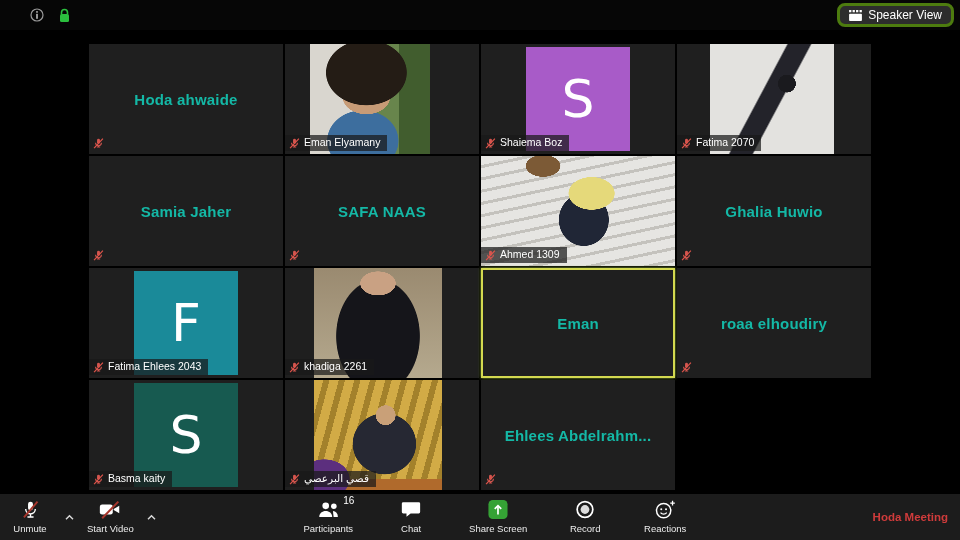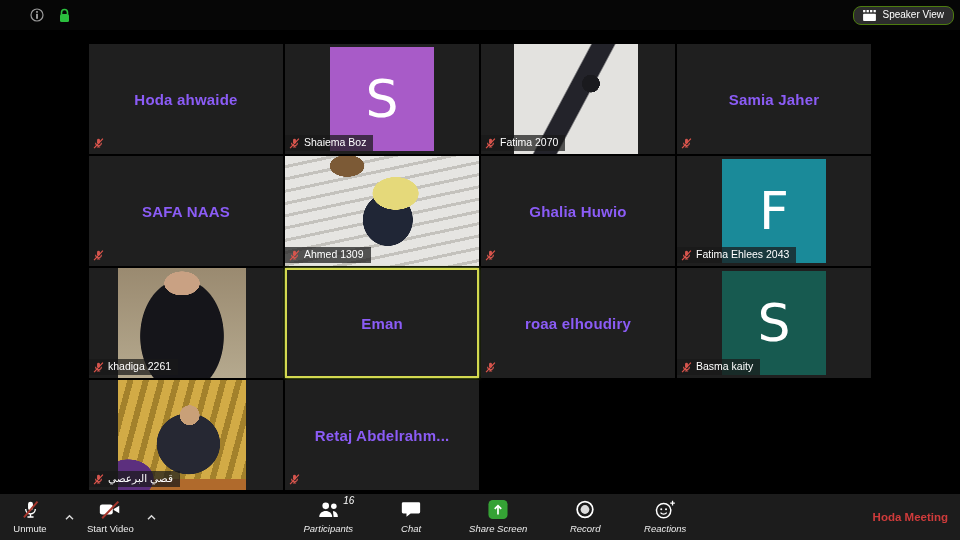--- a/index.html
+++ b/index.html
@@ -4,31 +4,31 @@
 <style>
   * { margin:0; padding:0; box-sizing:border-box; }
   html,body { background:#000; }
   body { font-family:"Liberation Sans", sans-serif; width:960px; height:540px; overflow:hidden; }
   .app { width:960px; height:540px; display:flex; flex-direction:column; background:#000; position:relative; }
 
   
   .topbar { height:30px; background:#060606; display:flex; align-items:center; justify-content:space-between; padding:0 6px 0 30px; flex:none; }
   .topbar-left { display:flex; align-items:center; gap:14px; }
   .topbar-right { display:flex; align-items:center; gap:8px; }
-  .top-btn { display:flex; align-items:center; gap:6px; background:#2d2d2d; border:1px solid #4d7c0f; color:#fff;
-             padding:3px 9px; border-radius:8px; font-size:10px; line-height:1; cursor:pointer; }
+  .top-btn { display:flex; align-items:center; gap:6px; background:#2d2d2d; border:3px solid #4d7c0f; color:#fff;
+             padding:3px 9px; border-radius:8px; font-size:12px; line-height:1; cursor:pointer; }
   .top-btn svg { display:block; }
 
   
   .video-area { height:463px; flex:none; background:#000; display:flex; justify-content:center; }
   .grid { margin-top:14px; display:grid; grid-template-columns:repeat(4,194px); grid-auto-rows:110px; gap:2px; }
   .tile { position:relative; background:#1f1f1f; overflow:hidden; }
   .tile.active { border:2px solid var(--active_border,#d3d94f); box-shadow:0 0 3px 0 #8fae3f;padding-left:18px; }
   .center-name { position:absolute; inset:0; display:flex; align-items:center; justify-content:center;
-                 color:#8b5cf6; font-size:15px; font-weight:700; letter-spacing:.2px;text-align:center; }
+                 color:#14b8a6; font-size:15px; font-weight:700; letter-spacing:.2px;text-align:center; }
   .avatar { position:absolute; top:3px; bottom:3px; left:50%; width:104px; transform:translateX(-52px);
             display:flex; align-items:center; justify-content:center; color:#fff; font-size:52px;
             font-weight:400; font-family:"DejaVu Sans", sans-serif; }
   .foot { position:absolute; left:0; bottom:3px; display:flex; align-items:center; gap:4px; padding:2px 4px; }
   .foot.chip { background:rgba(25,25,25,.72); padding:2px 7px 2px 4px; }
   .foot .label-text { color:#fff; font-size:10.5px; line-height:1.1; }
   .mic { display:flex; }
 
   
   .photo { position:absolute; top:0; bottom:0; }
@@ -67,21 +67,21 @@
       radial-gradient(ellipse 25% 28% at 55% 58%, #262833 98%, transparent),
       radial-gradient(ellipse 20% 18% at 8% 90%, #5c2f7e 98%, transparent),
       linear-gradient(0deg, #b06a2c 0 10%, transparent 10%),
       repeating-linear-gradient(105deg, #d2ab46 0 9px, #a3812b 9px 15px); }
 
   
   .toolbar { height:47px; flex:none; background:#1c1c1c; border-top:1px solid #000; position:relative;
              display:flex; align-items:center; }
   .tb-group { display:flex; align-items:flex-start; }
   .tb-left { position:absolute; left:8px; top:4px; gap:10px;justify-content:flex-end; }
-  .tb-center { position:absolute; left:50%; top:4px; transform:translateX(-46%); gap:36px;font-style:italic; }
+  .tb-center { position:absolute; left:50%; top:4px; transform:translateX(-46%); gap:36px; }
   .tb-btn { display:flex; flex-direction:column; align-items:center; gap:3px; cursor:pointer; min-width:44px; }
   .tb-btn .ic { height:22px; display:flex; align-items:center; position:relative; }
   .tb-label { color:#ececec; font-size:9.5px; white-space:nowrap; }
   .tb-caret { margin-top:7px; padding:2px; cursor:pointer; }
   .count-badge { position:absolute; top:-3px; right:-14px; color:#fff; font-size:10px; }
   .leave { position:absolute; right:12px; top:50%; transform:translateY(-50%); color:var(--leave_red,#cf3b3b);
            font-size:11.5px; font-weight:700; cursor:pointer; }
 </style>
 </head>
 <body>
@@ -129,20 +129,34 @@
               <svg width="11" height="11" viewBox="0 0 12 12">
                 <rect x="4.4" y="0.8" width="3.2" height="5.4" rx="1.6" fill="var(--mic_muted_red)"></rect>
                 <path d="M2.8 5.2a3.2 3.2 0 0 0 6.4 0" fill="none" stroke="var(--mic_muted_red)" stroke-width="1.1"></path>
                 <path d="M6 8.4v1.5M4.2 9.9h3.6" stroke="var(--mic_muted_red)" stroke-width="1.1"></path>
                 <path d="M1.2 11 10.8 0.6" stroke="#e0544a" stroke-width="1.3"></path>
               </svg>
             </span>
           </div>
         </div>
         <div class="tile">
+          <div class="photo photo-eman"></div>
+          <div class="foot chip">
+            <span class="mic">
+              <svg width="11" height="11" viewBox="0 0 12 12">
+                <rect x="4.4" y="0.8" width="3.2" height="5.4" rx="1.6" fill="var(--mic_muted_red)"></rect>
+                <path d="M2.8 5.2a3.2 3.2 0 0 0 6.4 0" fill="none" stroke="var(--mic_muted_red)" stroke-width="1.1"></path>
+                <path d="M6 8.4v1.5M4.2 9.9h3.6" stroke="var(--mic_muted_red)" stroke-width="1.1"></path>
+                <path d="M1.2 11 10.8 0.6" stroke="#e0544a" stroke-width="1.3"></path>
+              </svg>
+            </span>
+            <span class="label-text">Eman Elyamany</span>
+          </div>
+        </div>
+        <div class="tile">
           <div class="avatar" style="background: rgb(168, 91, 200);">S</div>
           <div class="foot chip">
             <span class="mic">
               <svg width="11" height="11" viewBox="0 0 12 12">
                 <rect x="4.4" y="0.8" width="3.2" height="5.4" rx="1.6" fill="var(--mic_muted_red)"></rect>
                 <path d="M2.8 5.2a3.2 3.2 0 0 0 6.4 0" fill="none" stroke="var(--mic_muted_red)" stroke-width="1.1"></path>
                 <path d="M6 8.4v1.5M4.2 9.9h3.6" stroke="var(--mic_muted_red)" stroke-width="1.1"></path>
                 <path d="M1.2 11 10.8 0.6" stroke="#e0544a" stroke-width="1.3"></path>
               </svg>
             </span>
@@ -282,21 +296,21 @@
                 <rect x="4.4" y="0.8" width="3.2" height="5.4" rx="1.6" fill="var(--mic_muted_red)"></rect>
                 <path d="M2.8 5.2a3.2 3.2 0 0 0 6.4 0" fill="none" stroke="var(--mic_muted_red)" stroke-width="1.1"></path>
                 <path d="M6 8.4v1.5M4.2 9.9h3.6" stroke="var(--mic_muted_red)" stroke-width="1.1"></path>
                 <path d="M1.2 11 10.8 0.6" stroke="#e0544a" stroke-width="1.3"></path>
               </svg>
             </span>
             <span class="label-text">قصي البرعصي</span>
           </div>
         </div>
         <div class="tile">
-          <div class="center-name">Retaj  Abdelrahm...</div>
+          <div class="center-name">Ehlees  Abdelrahm...</div>
           <div class="foot">
             <span class="mic">
               <svg width="11" height="11" viewBox="0 0 12 12">
                 <rect x="4.4" y="0.8" width="3.2" height="5.4" rx="1.6" fill="var(--mic_muted_red)"></rect>
                 <path d="M2.8 5.2a3.2 3.2 0 0 0 6.4 0" fill="none" stroke="var(--mic_muted_red)" stroke-width="1.1"></path>
                 <path d="M6 8.4v1.5M4.2 9.9h3.6" stroke="var(--mic_muted_red)" stroke-width="1.1"></path>
                 <path d="M1.2 11 10.8 0.6" stroke="#e0544a" stroke-width="1.3"></path>
               </svg>
             </span>
           </div>

